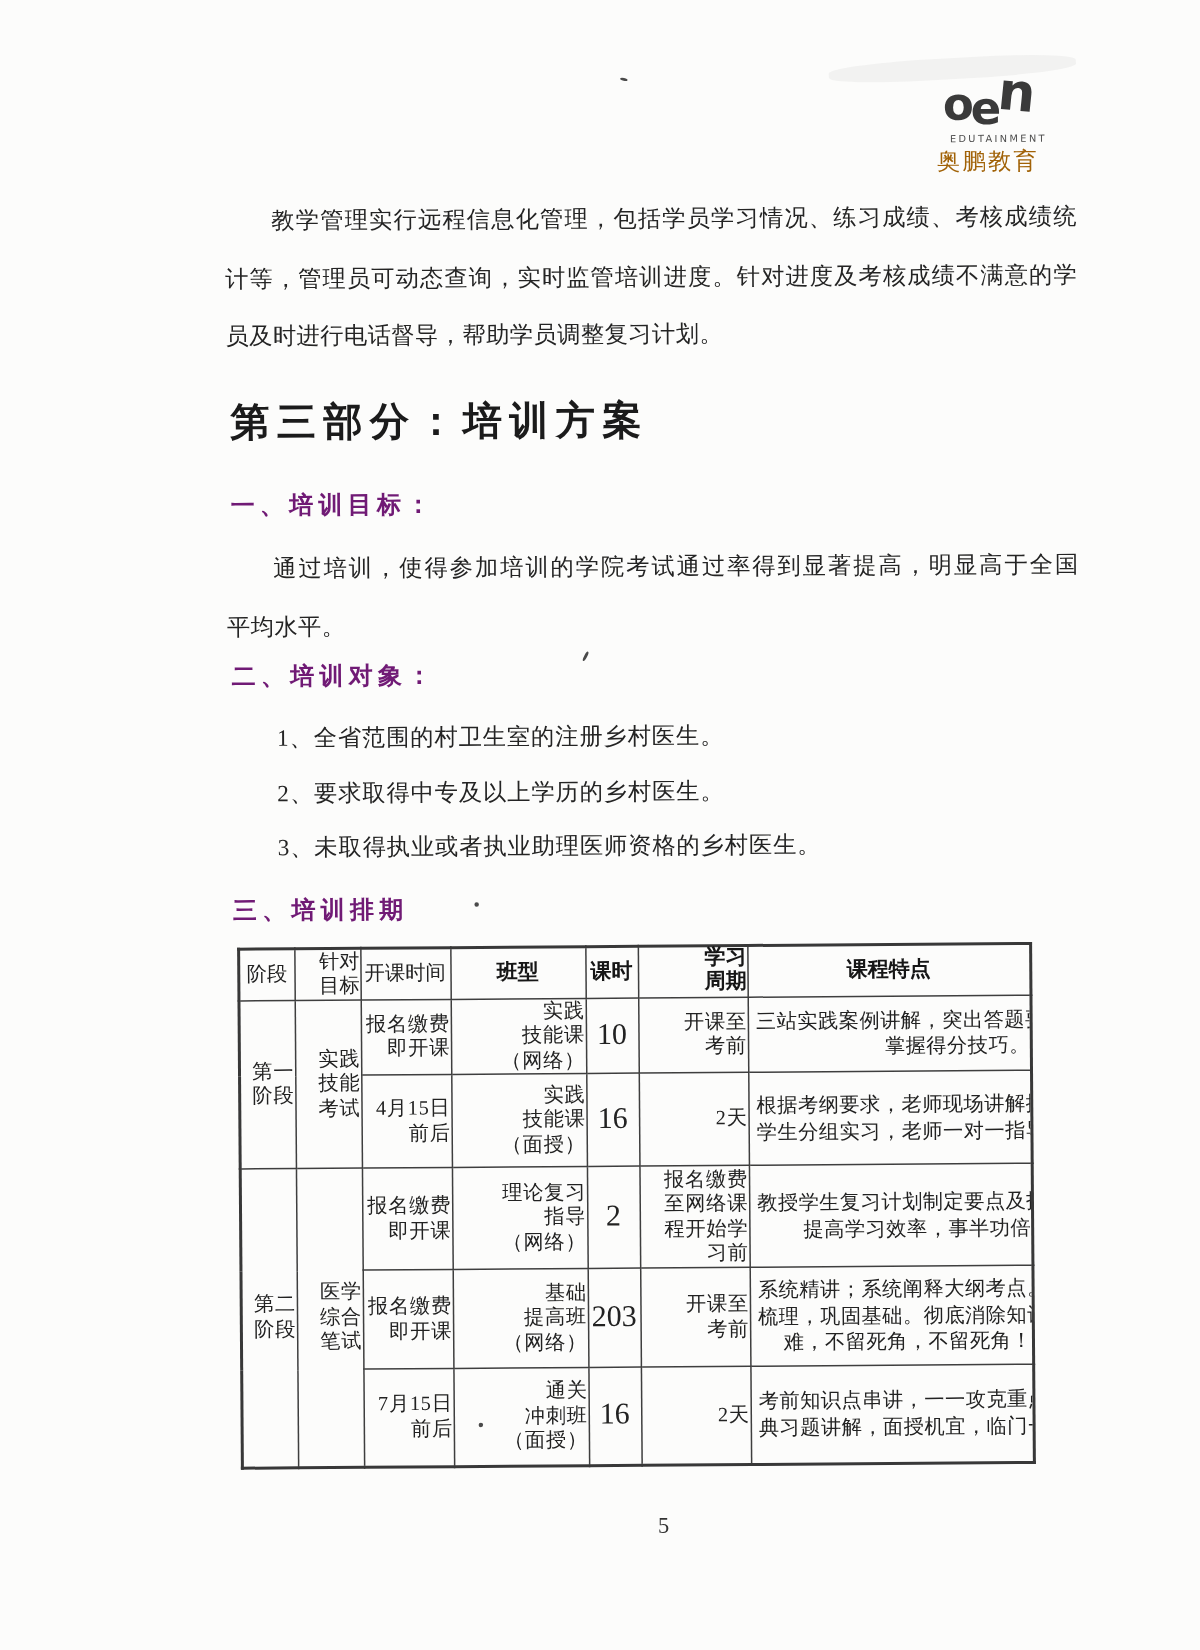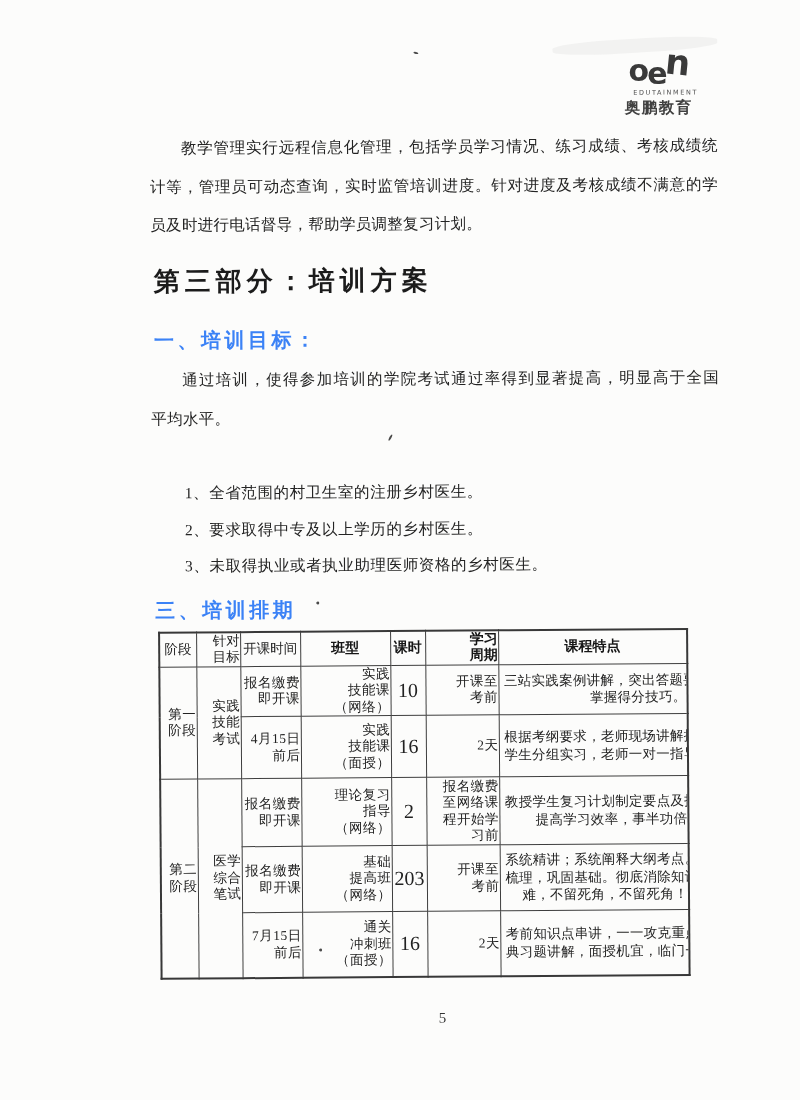--- a/index.html
+++ b/index.html
@@ -16,33 +16,33 @@
 
   
   .logo{position:absolute;left:613px;top:46px;width:96px;text-align:center;}
   .logo-word{font-family:"DejaVu Sans",sans-serif;font-weight:bold;color:#3a3a3a;
              letter-spacing:-2px;line-height:40px;height:44px;}
   .logo-word .l-o{font-size:30px;position:relative;top:4px;}
   .logo-word .l-e{font-size:30px;position:relative;top:7px;}
   .logo-word .l-n{font-size:35px;position:relative;top:-2px;display:inline-block;transform:rotate(6deg);}
   .logo-sub{font-family:"DejaVu Sans",sans-serif;font-size:6.5px;letter-spacing:1.6px;
             color:#4c4c4c;margin:0 0 1px 14px;white-space:nowrap;}
-  .logo-brand{font-size:15.5px;font-weight:bold;letter-spacing:1.5px;color:#404040;white-space:nowrap;}
+  .logo-brand{font-size:15.5px;font-weight:normal;letter-spacing:1.5px;color:#a16207;white-space:nowrap;}
 
   
   .para{position:absolute;left:152px;width:568px;font-size:15.5px;color:#242424;}
   .para .ln{height:38.5px;line-height:38.5px;text-align:justify;text-align-last:justify;
             letter-spacing:0.3px;white-space:nowrap;overflow:visible;}
   .para .ln:first-child{text-indent:31px;}
   .para .ln:last-child{text-align-last:left;}
 
   .part-title{position:absolute;left:155px;top:263px;font-size:26px;font-weight:bold;
               letter-spacing:5px;color:#1b1b1b;}
-  .sub-head{position:absolute;left:155px;font-size:20px;font-weight:bold;
-            letter-spacing:3.5px;color:#3b82f6;font-family:Liberation Mono, monospace;}
+  .sub-head{position:absolute;left:155px;font-size:16px;font-weight:bold;
+            letter-spacing:3.5px;color:#701a75;font-family:Liberation Mono, monospace;}
 
   .list{position:absolute;left:185px;top:474px;width:500px;font-size:15.5px;color:#242424;}
   .list .ln{height:36.6px;line-height:36.6px;letter-spacing:0.6px;white-space:nowrap;}
 
   
   .sched{position:absolute;left:158px;top:630px;transform:rotate(-0.12deg);}
   table{border-collapse:collapse;table-layout:fixed;width:528px;}
   td,th{border:1.5px solid #3e3e3e;padding:0;vertical-align:middle;
         font-size:13.5px;font-weight:normal;color:#222;text-align:center;}
   table{border:2px solid #383838;}
@@ -83,20 +83,21 @@
       </div>
 
     <div class="part-title">第三部分：培训方案</div>
 
     <div class="sub-head" style="top:326px;">一、培训目标：</div>
     <div class="para" style="top:360px;">
         <div class="ln">通过培训，使得参加培训的学院考试通过率得到显著提高，明显高于全国</div>
         <div class="ln">平均水平。</div>
       </div>
 
+    <div class="sub-head" style="top:440px;">二、培训对象：</div>
     <div class="list">
         <div class="ln">1、全省范围的村卫生室的注册乡村医生。</div>
         <div class="ln">2、要求取得中专及以上学历的乡村医生。</div>
         <div class="ln">3、未取得执业或者执业助理医师资格的乡村医生。</div>
       </div>
 
     <div class="sub-head" style="top:596px;">三、培训排期</div>
 
     <div class="sched">
       <table>

